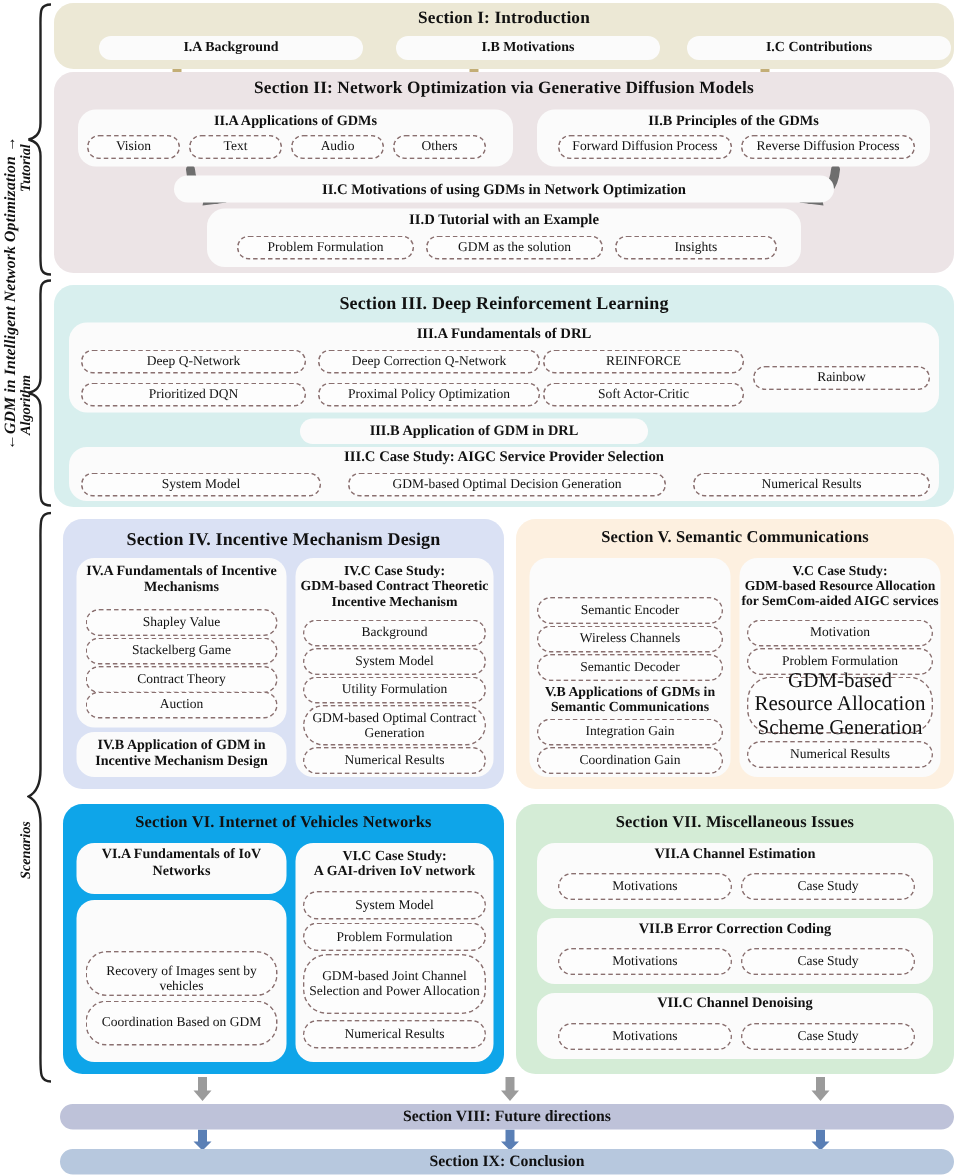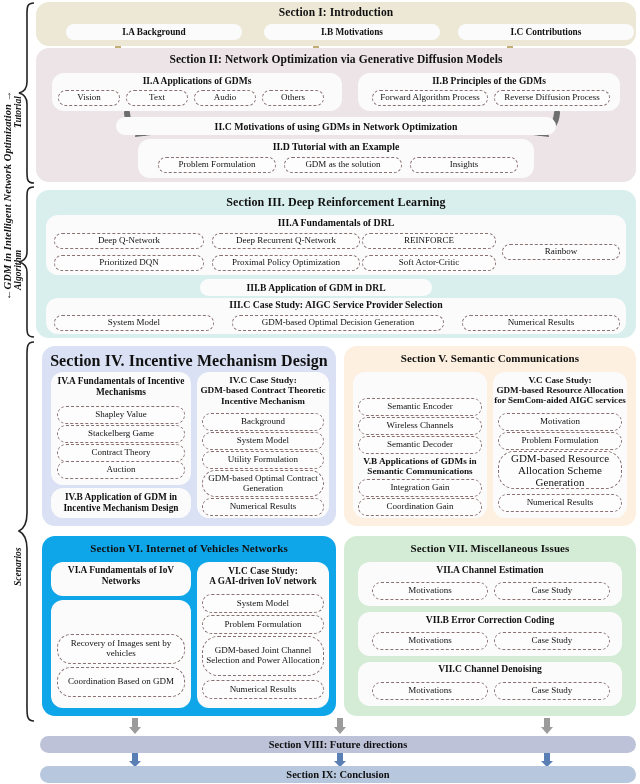--- a/index.html
+++ b/index.html
@@ -132,21 +132,21 @@
         <span>Audio</span>
       </div>
       <div class="pill" style="left:210px;top:17px;width:62px;height:16px;font-size:9px;">
         <span>Others</span>
       </div>
     </div>
 
     <div class="subpanel" style="left:322px;top:25px;width:262px;height:38px;">
       <div class="sub-title" style="font-size:9.5px;padding-top:3px;">II.B Principles of the GDMs</div>
       <div class="pill" style="left:14px;top:17px;width:116px;height:16px;font-size:9px;">
-        <span>Forward Algorithm Process</span>
+        <span>Forward Diffusion Process</span>
       </div>
       <div class="pill" style="left:136px;top:17px;width:116px;height:16px;font-size:9px;">
         <span>Reverse Diffusion Process</span>
       </div>
     </div>
 
     <svg class="arrow" style="left:88px;top:63px;" width="32" height="28" viewBox="0 0 32 28">
       <path d="M3 2 C4 14,10 20,20 22" fill="none" stroke="#6e6e6e" stroke-width="6" stroke-linecap="round"></path>
       <path d="M14 12 L27 24 L11 26 Z" fill="#6e6e6e"></path>
     </svg>
@@ -175,21 +175,21 @@
 
   <div class="panel" style="left:36px;top:190px;width:600px;height:148px;background:#d8efee;">
     <div class="sec-title" style="font-size:12px;padding-top:5px;">Section III. Deep Reinforcement Learning</div>
 
     <div class="subpanel" style="left:10px;top:25px;width:580px;height:60px;">
       <div class="sub-title" style="font-size:9.8px;padding-top:3px;">III.A Fundamentals of DRL</div>
       <div class="pill" style="left:8px;top:18px;width:150px;height:16px;font-size:9px;">
         <span>Deep Q-Network</span>
       </div>
       <div class="pill" style="left:166px;top:18px;width:148px;height:16px;font-size:9px;">
-        <span>Deep Recurrent Q-Network</span>
+        <span>Deep Correction Q-Network</span>
       </div>
       <div class="pill" style="left:316px;top:18px;width:134px;height:16px;font-size:9px;">
         <span>REINFORCE</span>
       </div>
       <div class="pill" style="left:456px;top:29px;width:118px;height:16px;font-size:9px;">
         <span>Rainbow</span>
       </div>
       <div class="pill" style="left:8px;top:40px;width:150px;height:16px;font-size:9px;">
         <span>Prioritized DQN</span>
       </div>
@@ -213,21 +213,21 @@
       <div class="pill" style="left:186px;top:17px;width:212px;height:16px;font-size:9px;">
         <span>GDM-based Optimal Decision Generation</span>
       </div>
       <div class="pill" style="left:416px;top:17px;width:158px;height:16px;font-size:9px;">
         <span>Numerical Results</span>
       </div>
     </div>
   </div>
 
   <div class="panel" style="left:42px;top:346px;width:294px;height:180px;background:#dae1f4;">
-    <div class="sec-title" style="font-size:16px;padding-top:6px;">Section IV. Incentive Mechanism Design</div>
+    <div class="sec-title" style="font-size:12px;padding-top:6px;">Section IV. Incentive Mechanism Design</div>
 
     <div class="subpanel" style="left:9px;top:26px;width:140px;height:113px;">
       <div class="sub-title" style="font-size:9.4px;padding:4px 4px 0 4px;">IV.A Fundamentals of Incentive Mechanisms</div>
       <div class="pill" style="left:6px;top:34px;width:128px;height:18px;font-size:9px;">
         <span>Shapley Value</span>
       </div>
       <div class="pill" style="left:6px;top:53px;width:128px;height:18px;font-size:9px;">
         <span>Stackelberg Game</span>
       </div>
       <div class="pill" style="left:6px;top:72px;width:128px;height:18px;font-size:9px;">
@@ -287,38 +287,38 @@
 
     <div class="subpanel" style="left:149px;top:26px;width:134px;height:146px;">
       <div class="sub-title" style="font-size:9.1px;padding:3px 1px 0 1px;white-space:pre-line;">V.C Case Study:
 GDM-based Resource Allocation for SemCom-aided AIGC services</div>
       <div class="pill" style="left:5px;top:41px;width:124px;height:18px;font-size:9px;">
         <span>Motivation</span>
       </div>
       <div class="pill" style="left:5px;top:60px;width:124px;height:18px;font-size:9px;">
         <span>Problem Formulation</span>
       </div>
-      <div class="pill" style="left:5px;top:79px;width:124px;height:38px;font-size:11px;border-radius:16px;">
+      <div class="pill" style="left:5px;top:79px;width:124px;height:38px;font-size:14px;border-radius:16px;">
         <span>GDM-based Resource Allocation Scheme Generation</span>
       </div>
       <div class="pill" style="left:5px;top:122px;width:124px;height:18px;font-size:9px;">
         <span>Numerical Results</span>
       </div>
     </div>
   </div>
 
   <div class="panel" style="left:42px;top:536px;width:294px;height:180px;background:#0ea5e9;">
     <div class="sec-title" style="font-size:11px;padding-top:6px;">Section VI. Internet of Vehicles Networks</div>
 
     <div class="subpanel" style="left:9px;top:26px;width:140px;height:34px;">
       <div class="sub-title" style="font-size:9.4px;padding:3px 3px 0 3px;">VI.A Fundamentals of IoV Networks</div>
     </div>
 
     <div class="subpanel" style="left:9px;top:64px;width:140px;height:108px;">
-      <div class="pill" style="left:6px;top:34px;width:128px;height:30px;font-size:9px;border-radius:14px;">
+      <div class="pill" style="left:6px;top:34px;width:128px;height:30px;font-size:9px;border-radius:14px;align-items:flex-end;">
         <span>Recovery of Images sent by vehicles</span>
       </div>
       <div class="pill" style="left:6px;top:67px;width:128px;height:30px;font-size:9px;border-radius:14px;">
         <span>Coordination Based on GDM</span>
       </div>
     </div>
 
     <div class="subpanel" style="left:155px;top:26px;width:132px;height:146px;">
       <div class="sub-title" style="font-size:9.3px;padding:4px 2px 0 2px;white-space:pre-line;">VI.C Case Study:
 A GAI-driven IoV network</div>

